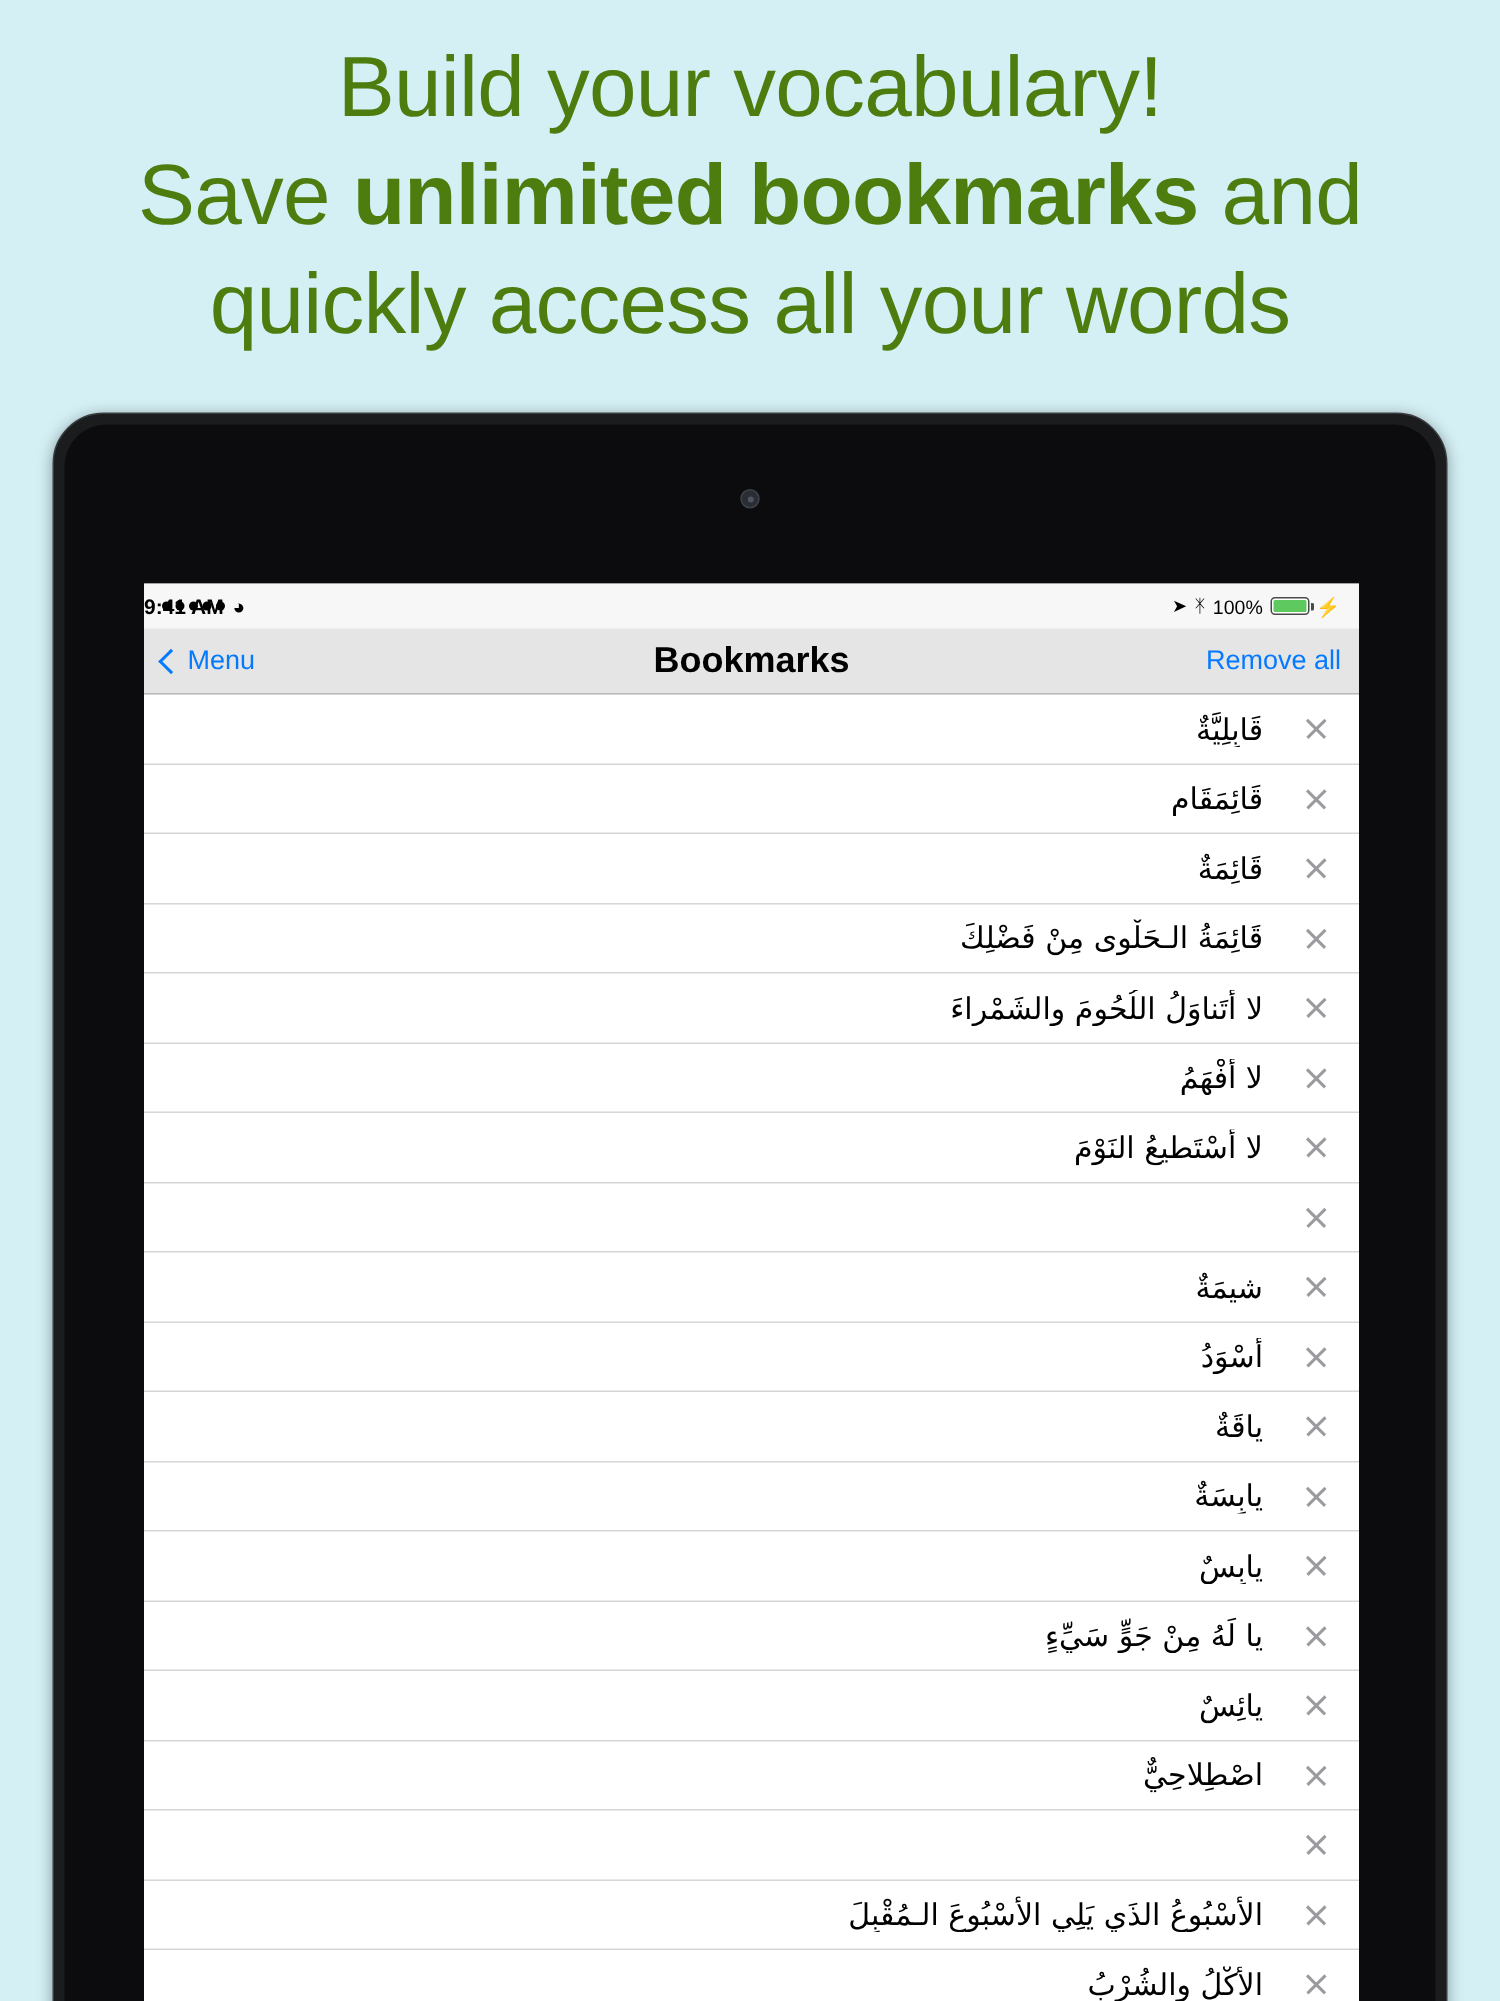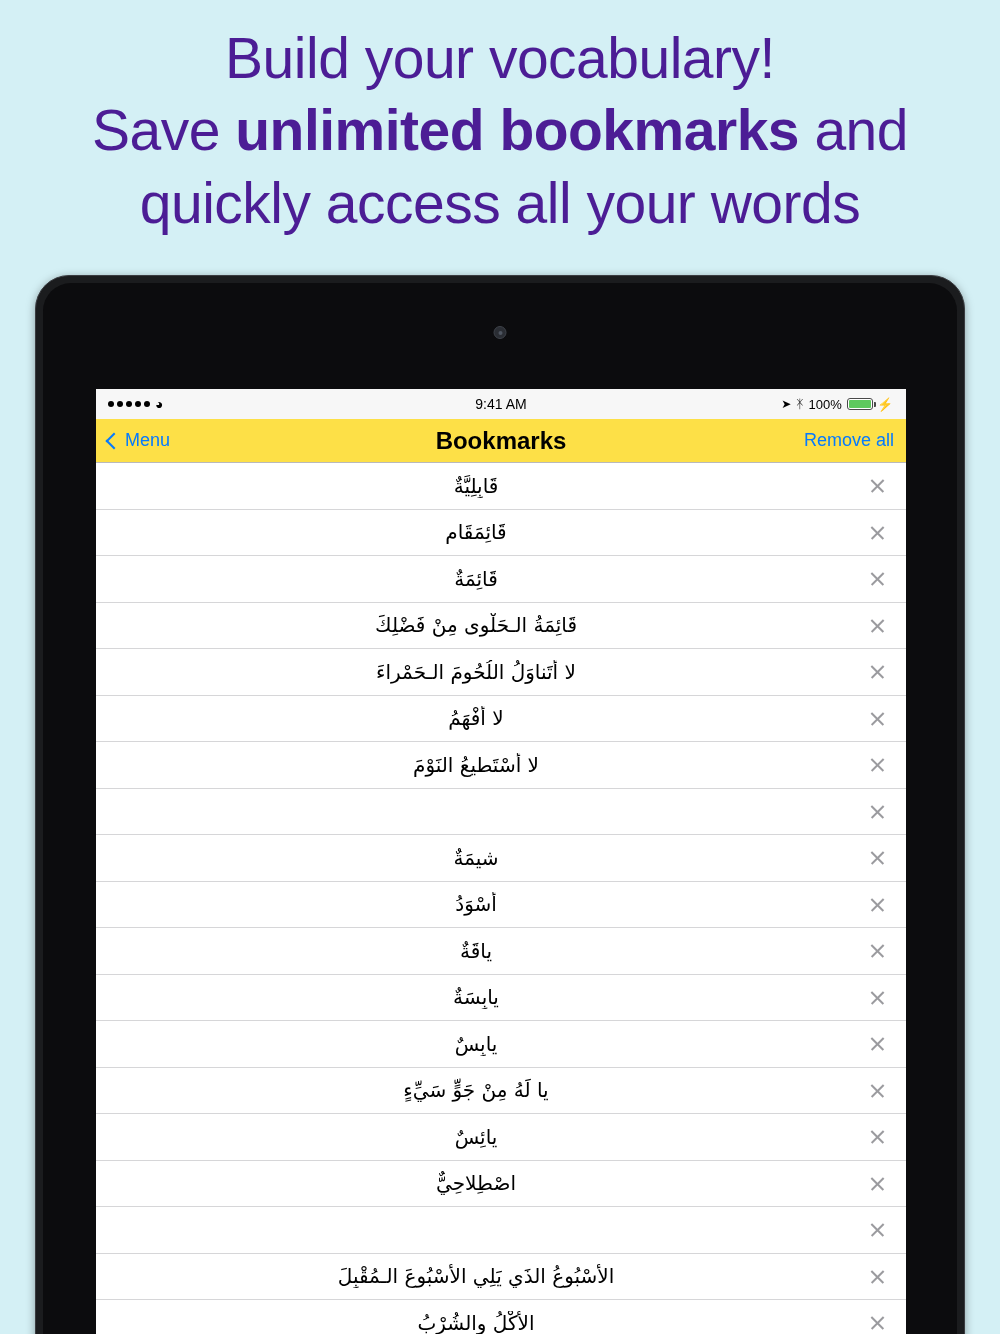--- a/index.html
+++ b/index.html
@@ -12,21 +12,21 @@
     background: #d4f0f5;
     font-family: "Liberation Sans", sans-serif;
     overflow: hidden;
     position: relative;
   }
 
   
   .headline {
     text-align: center;
     padding-top: 22px;
-    color: #4c1d95;
+    color: #4d7c0f;
     font-size: 57px;
     line-height: 1.27;
     font-weight: 400;
     letter-spacing: -0.5px;
   }
   .headline .line {
     white-space: nowrap;
   }
   .headline b {
     font-weight: 700;
@@ -120,23 +120,22 @@
   }
   .wifi-glyph {
     font-size: 14px;
     line-height: 1;
     color: #000;
   }
   .sb-center {
     position: absolute;
     left: 0;
     right: 0;
-    text-align: center;
     font-size: 14px;
-    font-weight: 400;
+    font-weight: 700;
     color: #000;
     pointer-events: none;
   }
   .sb-right {
     margin-left: auto;
     display: flex;
     align-items: center;
     gap: 5px;
     font-size: 13px;
     position: relative;
@@ -177,21 +176,21 @@
     color: #000;
   }
   .loc-glyph, .bt-glyph {
     font-size: 12px;
     color: #000;
   }
 
   
   .navbar {
     height: 44px;
-    background: #fde047;
+    background: #e5e5e5;
     border-bottom: 1px solid #b9b9bb;
     display: flex;
     align-items: center;
     padding: 0 12px;
     position: relative;
     box-sizing: border-box;
   }
   .nav-back {
     display: flex;
     align-items: center;
@@ -237,21 +236,21 @@
     display: flex;
     align-items: center;
     justify-content: flex-end;
     border-bottom: 1px solid #d6d6d8;
     padding: 0 0 0 14px;
     box-sizing: border-box;
     position: relative;
   }
   .row-text {
     direction: rtl;
-    text-align: center;
+    text-align: right;
     font-family: "DejaVu Sans", "Liberation Sans", sans-serif;
     font-size: 20px;
     color: #000;
     white-space: nowrap;
     flex: 1;
     padding-right: 6px;
     overflow: hidden;
   }
   .row-x {
     width: 58px;
@@ -348,21 +347,21 @@
             <span class="xmark"></span>
           </div>
       </div>
       <div class="row">
         <div class="row-text">قَائِمَةُ الـحَلْوى مِنْ فَضْلِكَ</div>
         <div class="row-x">
             <span class="xmark"></span>
           </div>
       </div>
       <div class="row">
-        <div class="row-text">لا أَتَناوَلُ اللُحُومَ الـحَمْراءَ</div>
+        <div class="row-text">لا أَتَناوَلُ اللُحُومَ والشَمْراءَ</div>
         <div class="row-x">
             <span class="xmark"></span>
           </div>
       </div>
       <div class="row">
         <div class="row-text">لا أَفْهَمُ</div>
         <div class="row-x">
             <span class="xmark"></span>
           </div>
       </div>

